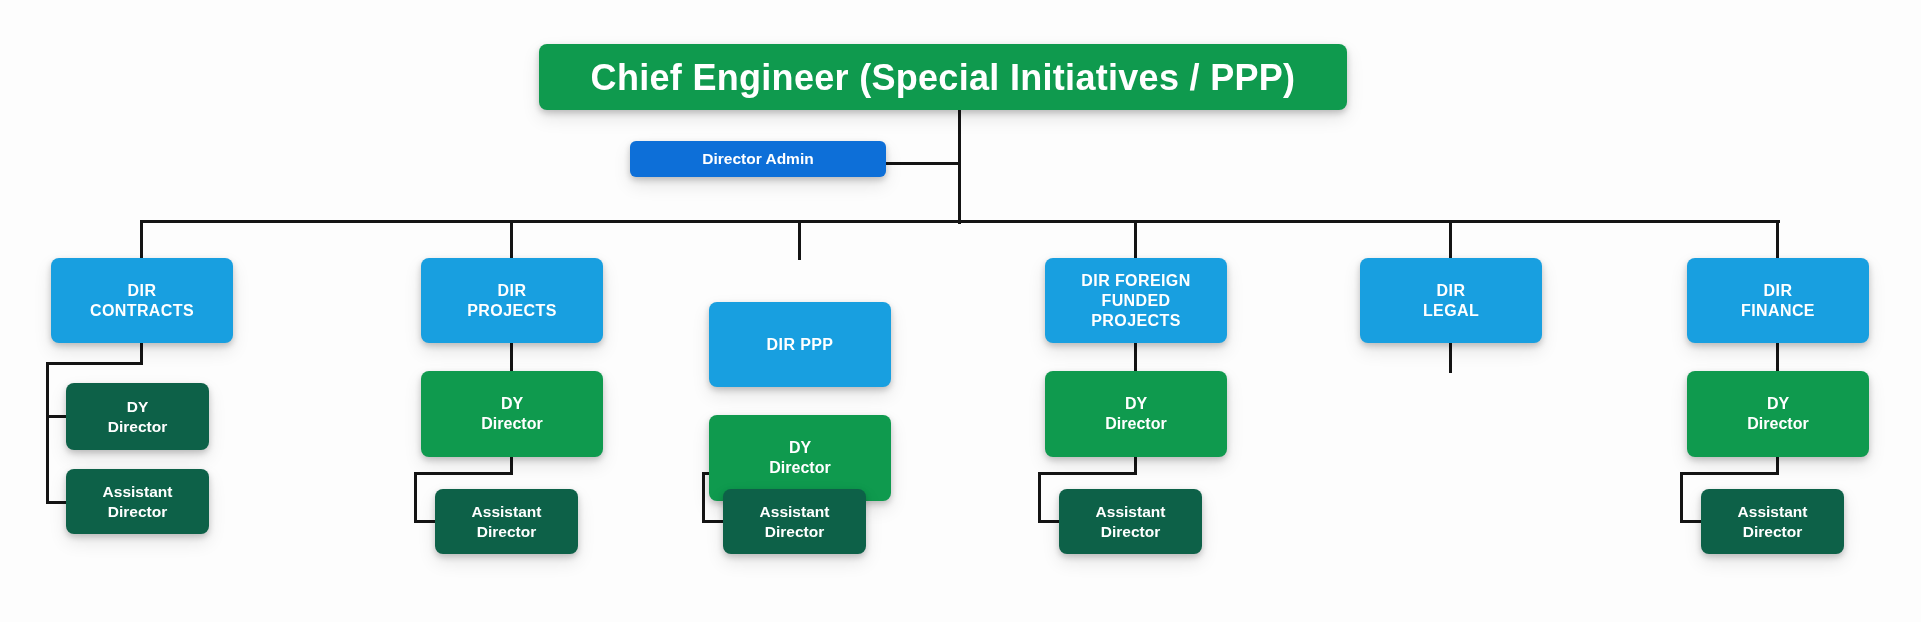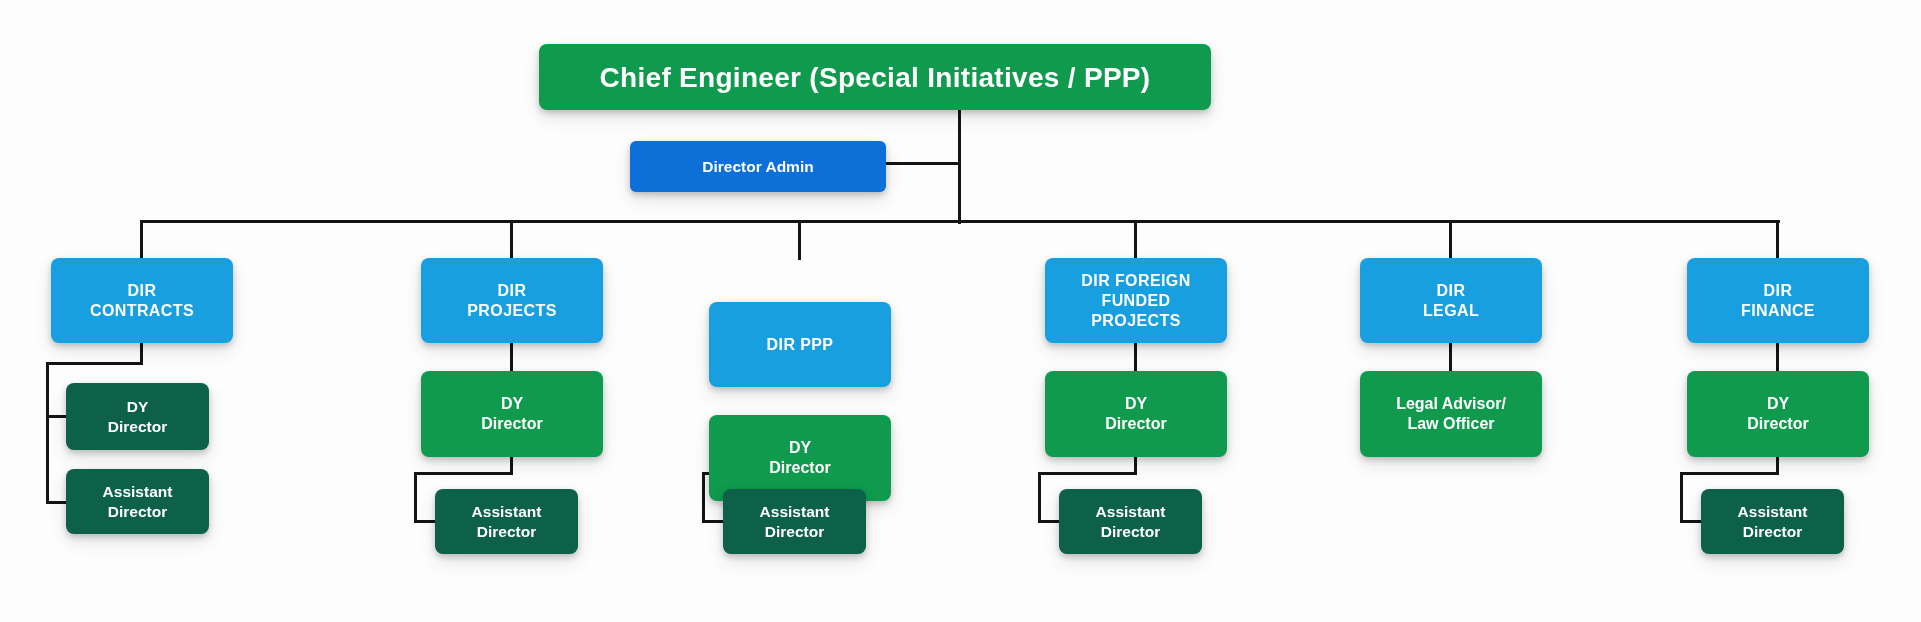--- a/index.html
+++ b/index.html
@@ -16,25 +16,25 @@
     position:absolute;
     display:flex;align-items:center;justify-content:center;
     text-align:center;white-space:pre-line;
     color:#ffffff;font-weight:700;
     border-radius:8px;
     box-shadow:0 3px 6px rgba(0,0,0,.20), 0 8px 18px rgba(0,0,0,.10);
     box-sizing:border-box;
     line-height:1.25;
   }
   .chief{
-    left:539px;top:44px;width:672px;height:66px;
-    background:#0f9a4e;font-size:28px;letter-spacing:.3px;
+    left:539px;top:44px;width:808px;height:66px;
+    background:#0f9a4e;font-size:36px;letter-spacing:.3px;
   }
   .admin{
-    left:630px;top:141px;width:256px;height:51px;
+    left:630px;top:141px;width:256px;height:36px;
     background:#0d6fd8;font-size:15.5px;border-radius:6px;
   }
   .head{
     top:258px;width:182px;height:85px;
     background:#189fe0;font-size:16px;letter-spacing:.4px;
   }
   .big-green{
     top:371px;width:182px;height:86px;
     background:#0f9a4e;font-size:16px;
   }
@@ -114,22 +114,20 @@
 Director</div>
   <div class="node small-dark" style="left:66px;top:469px;height:65px;">Assistant
 Director</div>
 
   <div class="node big-green c2">DY
 Director</div>
   <div class="node big-green c3">DY
 Director</div>
   <div class="node big-green c4">DY
 Director</div>
-  <div class="node big-green c5">Legal Advisor/
-Law Officer</div>
   <div class="node big-green c6">DY
 Director</div>
 
   <div class="node small-dark" style="left:435px;top:489px;height:65px;">Assistant
 Director</div>
   <div class="node small-dark" style="left:723px;top:489px;height:65px;">Assistant
 Director</div>
   <div class="node small-dark" style="left:1059px;top:489px;height:65px;">Assistant
 Director</div>
   <div class="node small-dark" style="left:1701px;top:489px;height:65px;">Assistant

